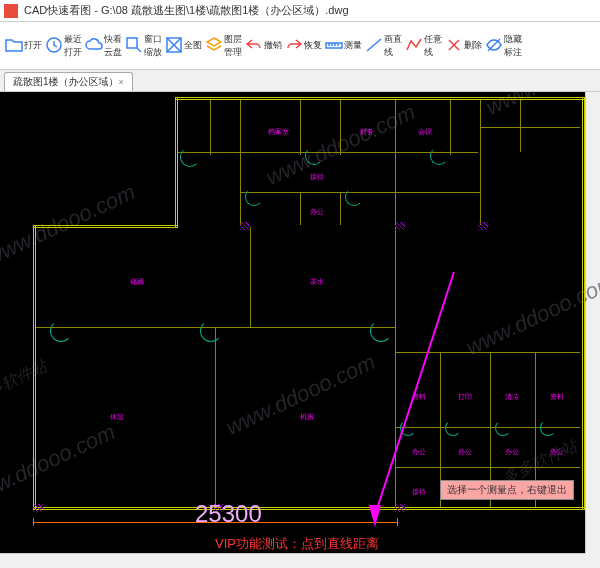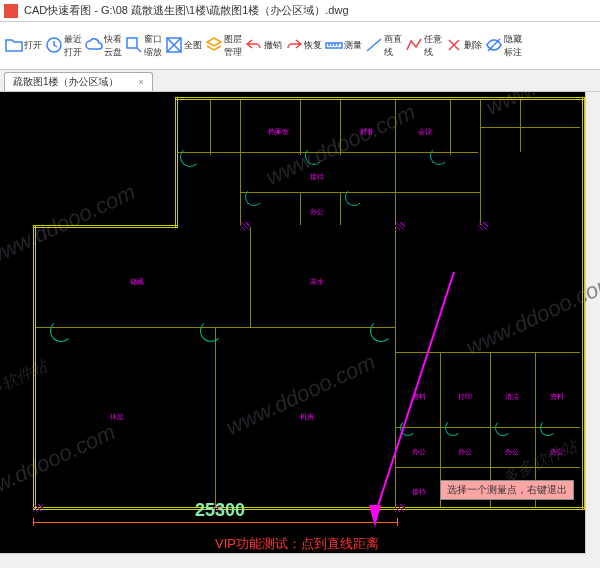--- a/index.html
+++ b/index.html
@@ -6,42 +6,42 @@
 body { width: 600px; height: 568px; font-family: "Microsoft YaHei", Arial, sans-serif; background: #fff; overflow: hidden; position: relative; }
 
 .titlebar { height: 22px; background: #fff; border-bottom: 1px solid #ccc; display: flex; align-items: center; padding: 0 4px; font-size: 11px; color: #333; }
 .titlebar-icon { width: 14px; height: 14px; background: #e74c3c; margin-right: 6px; display: inline-block; }
 
 .toolbar { height: 48px; background: #fff; border-bottom: 1px solid #ccc; display: flex; align-items: center; padding: 0 4px; gap: 2px; }
 .tool-btn { display: flex; flex-direction: row; align-items: center; justify-content: space-between; width: 38px; height: 44px; cursor: pointer; font-size: 9px; color: #333; }
 .tool-icon { width: 20px; height: 20px; margin-bottom: 2px; display: flex; align-items: center; justify-content: center; }
 
 .tabbar { height: 22px; background: #f0f0f0; border-bottom: 1px solid #ccc; display: flex; align-items: flex-end; padding: 0 4px; }
-.tab { background: #fff; border: 1px solid #aaa; border-bottom: none; border-radius: 3px 3px 0 0; padding: 2px 8px; font-size: 10px; color: #333; display: flex; align-items: center; gap: 20px; }
+.tab { background: #fff; border: 1px solid #aaa; border-bottom: none; border-radius: 3px 3px 0 0; padding: 2px 8px; font-size: 10px; color: #333; display: flex; align-items: center; gap: 0; }
 .tab-close { font-size: 9px; color: #888; cursor: pointer; }
 
 .canvas-area { position: relative; width: 600px; height: 476px; background: #000; overflow: hidden; }
 .canvas-area::before { content: ""; position: absolute; top: 0; right: 0; width: 14px; height: 100%; background: #f0f0f0; border-left: 1px solid #ccc; }
 .canvas-area::after { content: ""; position: absolute; bottom: 0; left: 0; width: calc(100% - 14px); height: 14px; background: #f0f0f0; border-top: 1px solid #ccc; }
 
 .watermark { position: absolute; color: rgba(60,60,70,0.6); font-size: 22px; font-style: italic; transform: rotate(-25deg); pointer-events: none; white-space: nowrap; }
 .wm-cn { color: rgba(60,60,70,0.55); font-size: 16px; }
 
 .drawing { position: absolute; inset: 0; }
 .wall { position: absolute; background: transparent; }
 .wall-h { border-top: 1px solid #cccc00; border-bottom: 1px solid #cccc00; height: 3px; }
 .wall-v { border-left: 1px solid #cccc00; border-right: 1px solid #cccc00; width: 3px; }
 .line-h { position: absolute; height: 1px; background: #888800; }
 .line-v { position: absolute; width: 1px; background: #888800; }
 .door { position: absolute; border: 1px solid #00aa88; border-radius: 50%; border-top-color: transparent; border-right-color: transparent; }
 .hatch { position: absolute; background: repeating-linear-gradient(45deg, #8800aa 0, #8800aa 1px, transparent 1px, transparent 3px); }
 
 .room-label { position: absolute; color: #ff00ff; font-size: 7px; pointer-events: none; }
 
-.dimension { position: absolute; color: #86efac; font-size: 18px; font-weight: bold; }
+.dimension { position: absolute; color: #f0abfc; font-size: 24px; font-weight: normal; }
 .dim-line { position: absolute; height: 1px; background: #ff6600; }
 .dim-tick { position: absolute; width: 1px; height: 8px; background: #ff6600; }
 
 .arrow-line { position: absolute; width: 2px; background: #ff00ff; transform-origin: top center; }
 .arrow-head { position: absolute; width: 0; height: 0; border-left: 6px solid transparent; border-right: 6px solid transparent; border-top: 22px solid #ff00ff; }
 
 .tooltip { position: absolute; background: #fca5a5; border: 1px solid #888; padding: 2px 6px; font-size: 10px; color: #333; }
 .vip-text { position: absolute; color: #ff3333; font-size: 13px; }
 
 .sv path, .sv line, .sv rect, .sv circle, .sv polyline { stroke-width: 1.5; }

